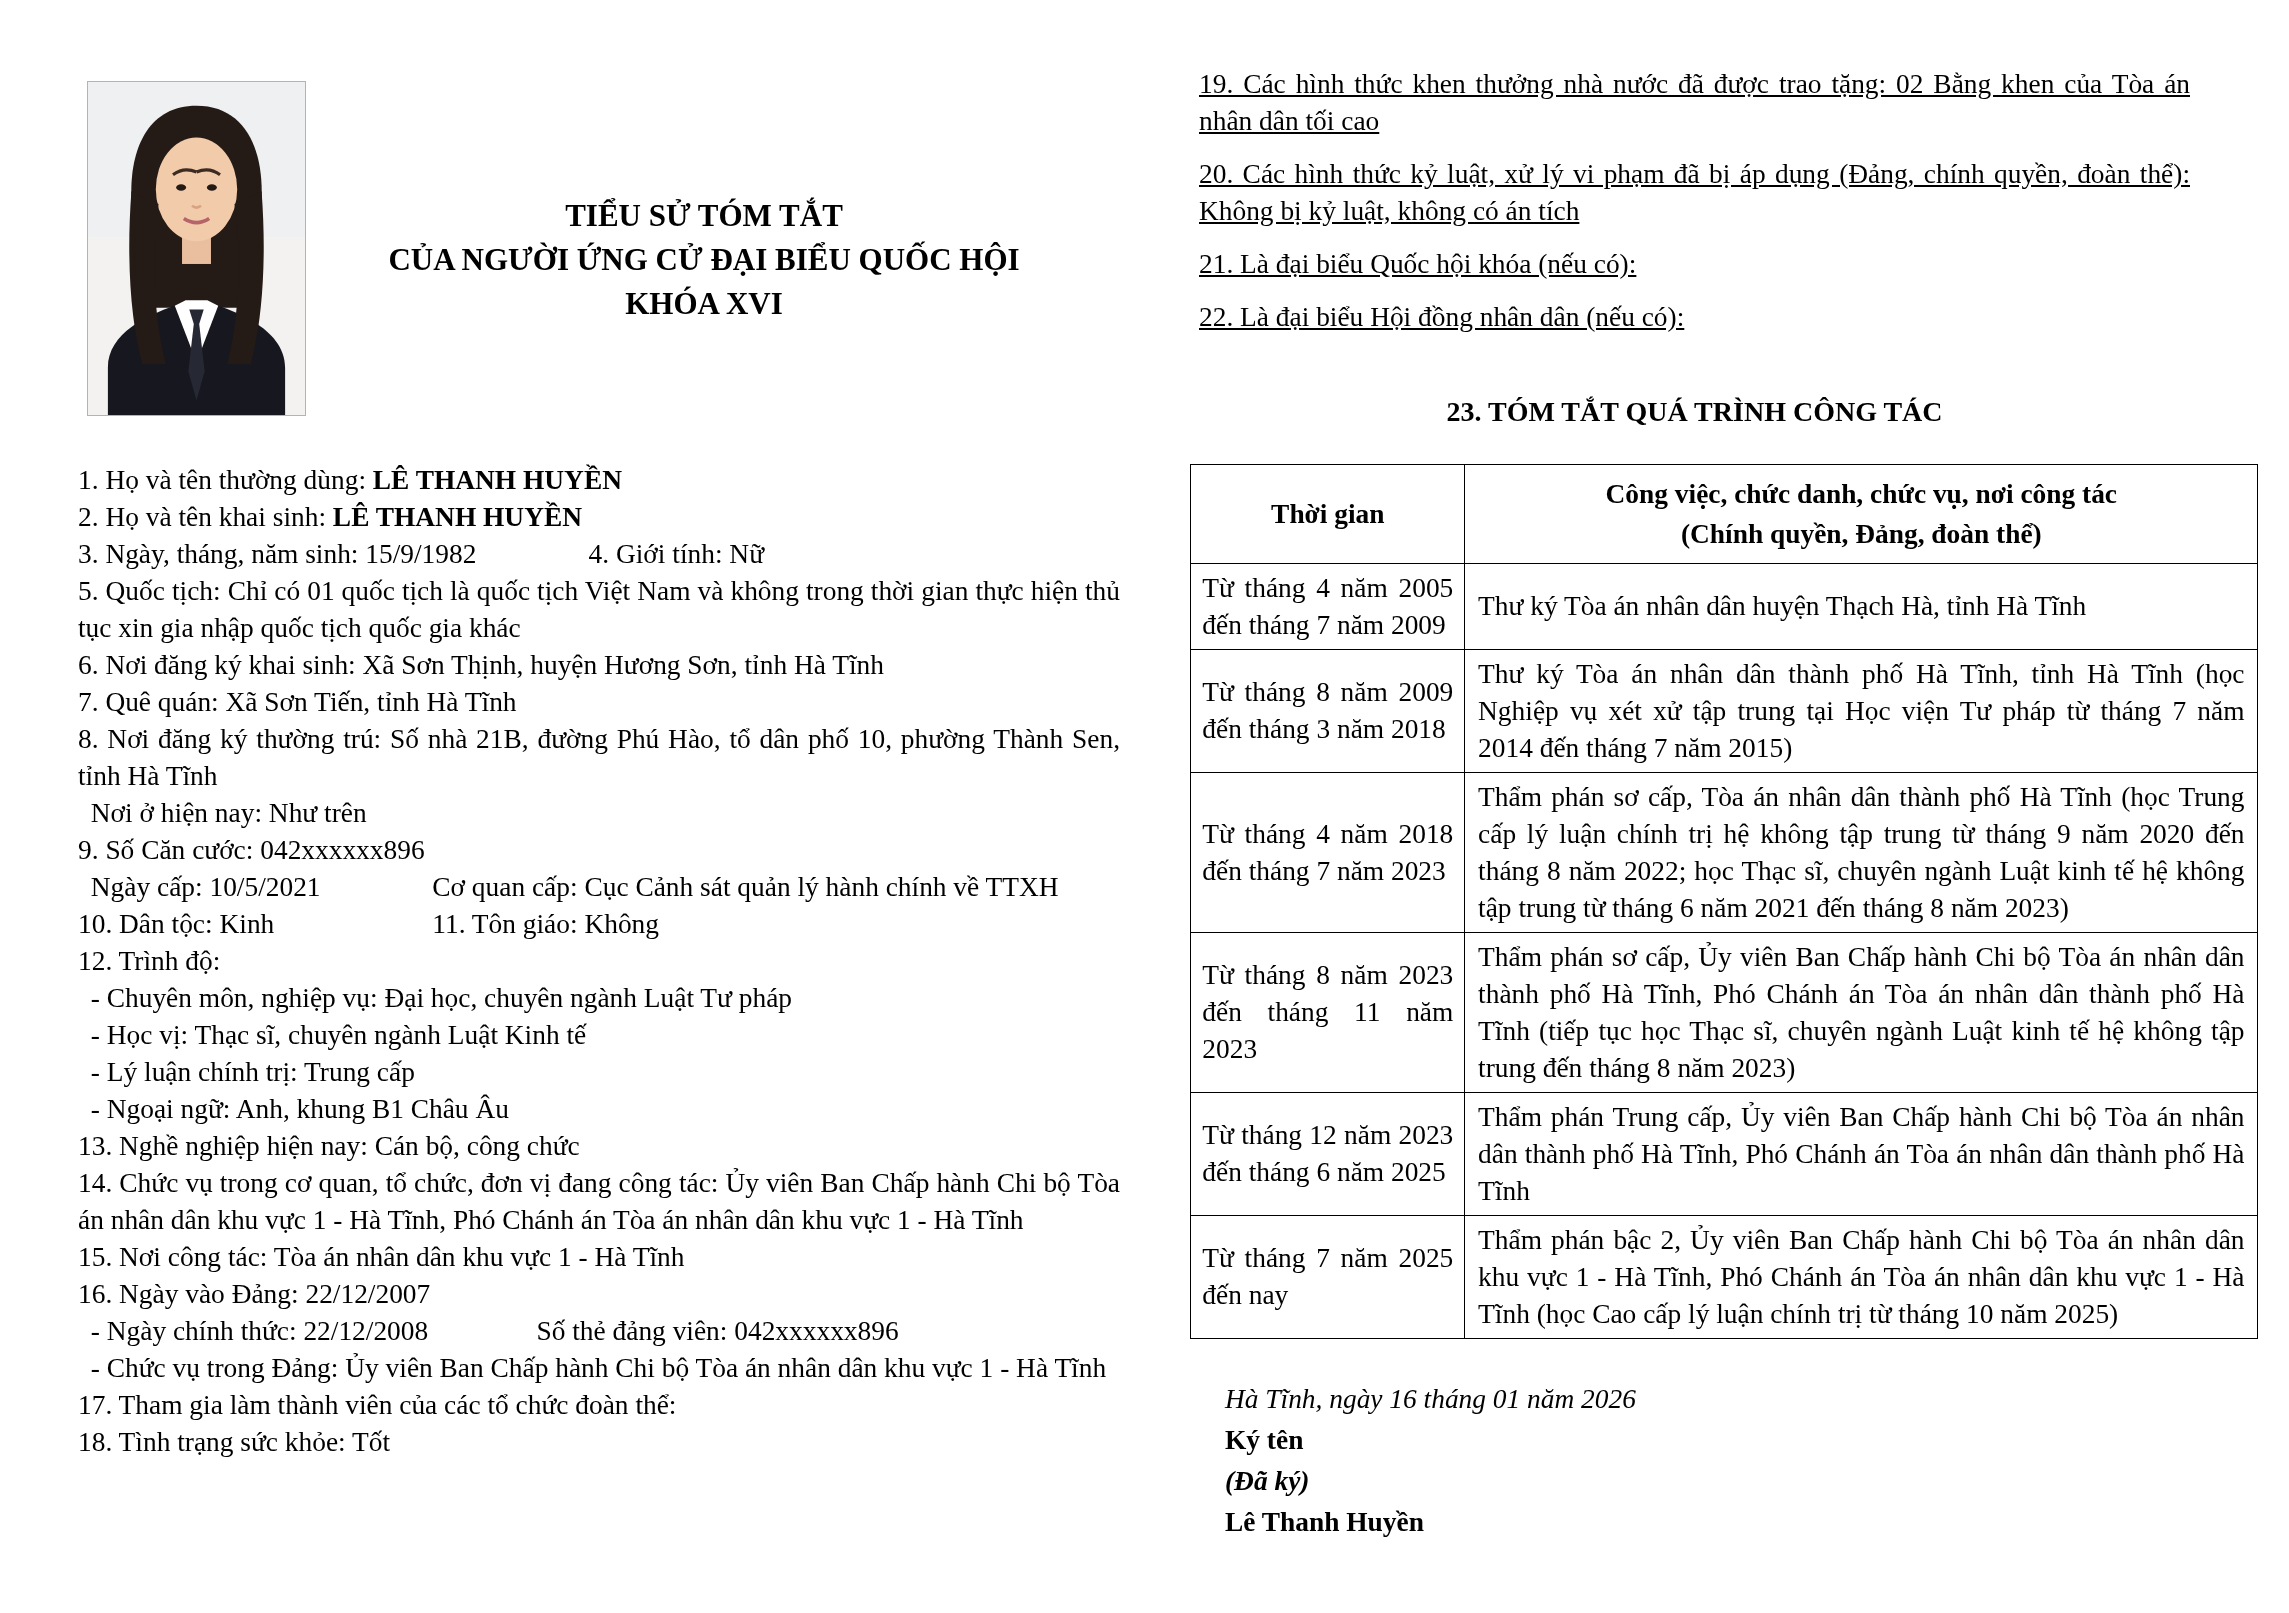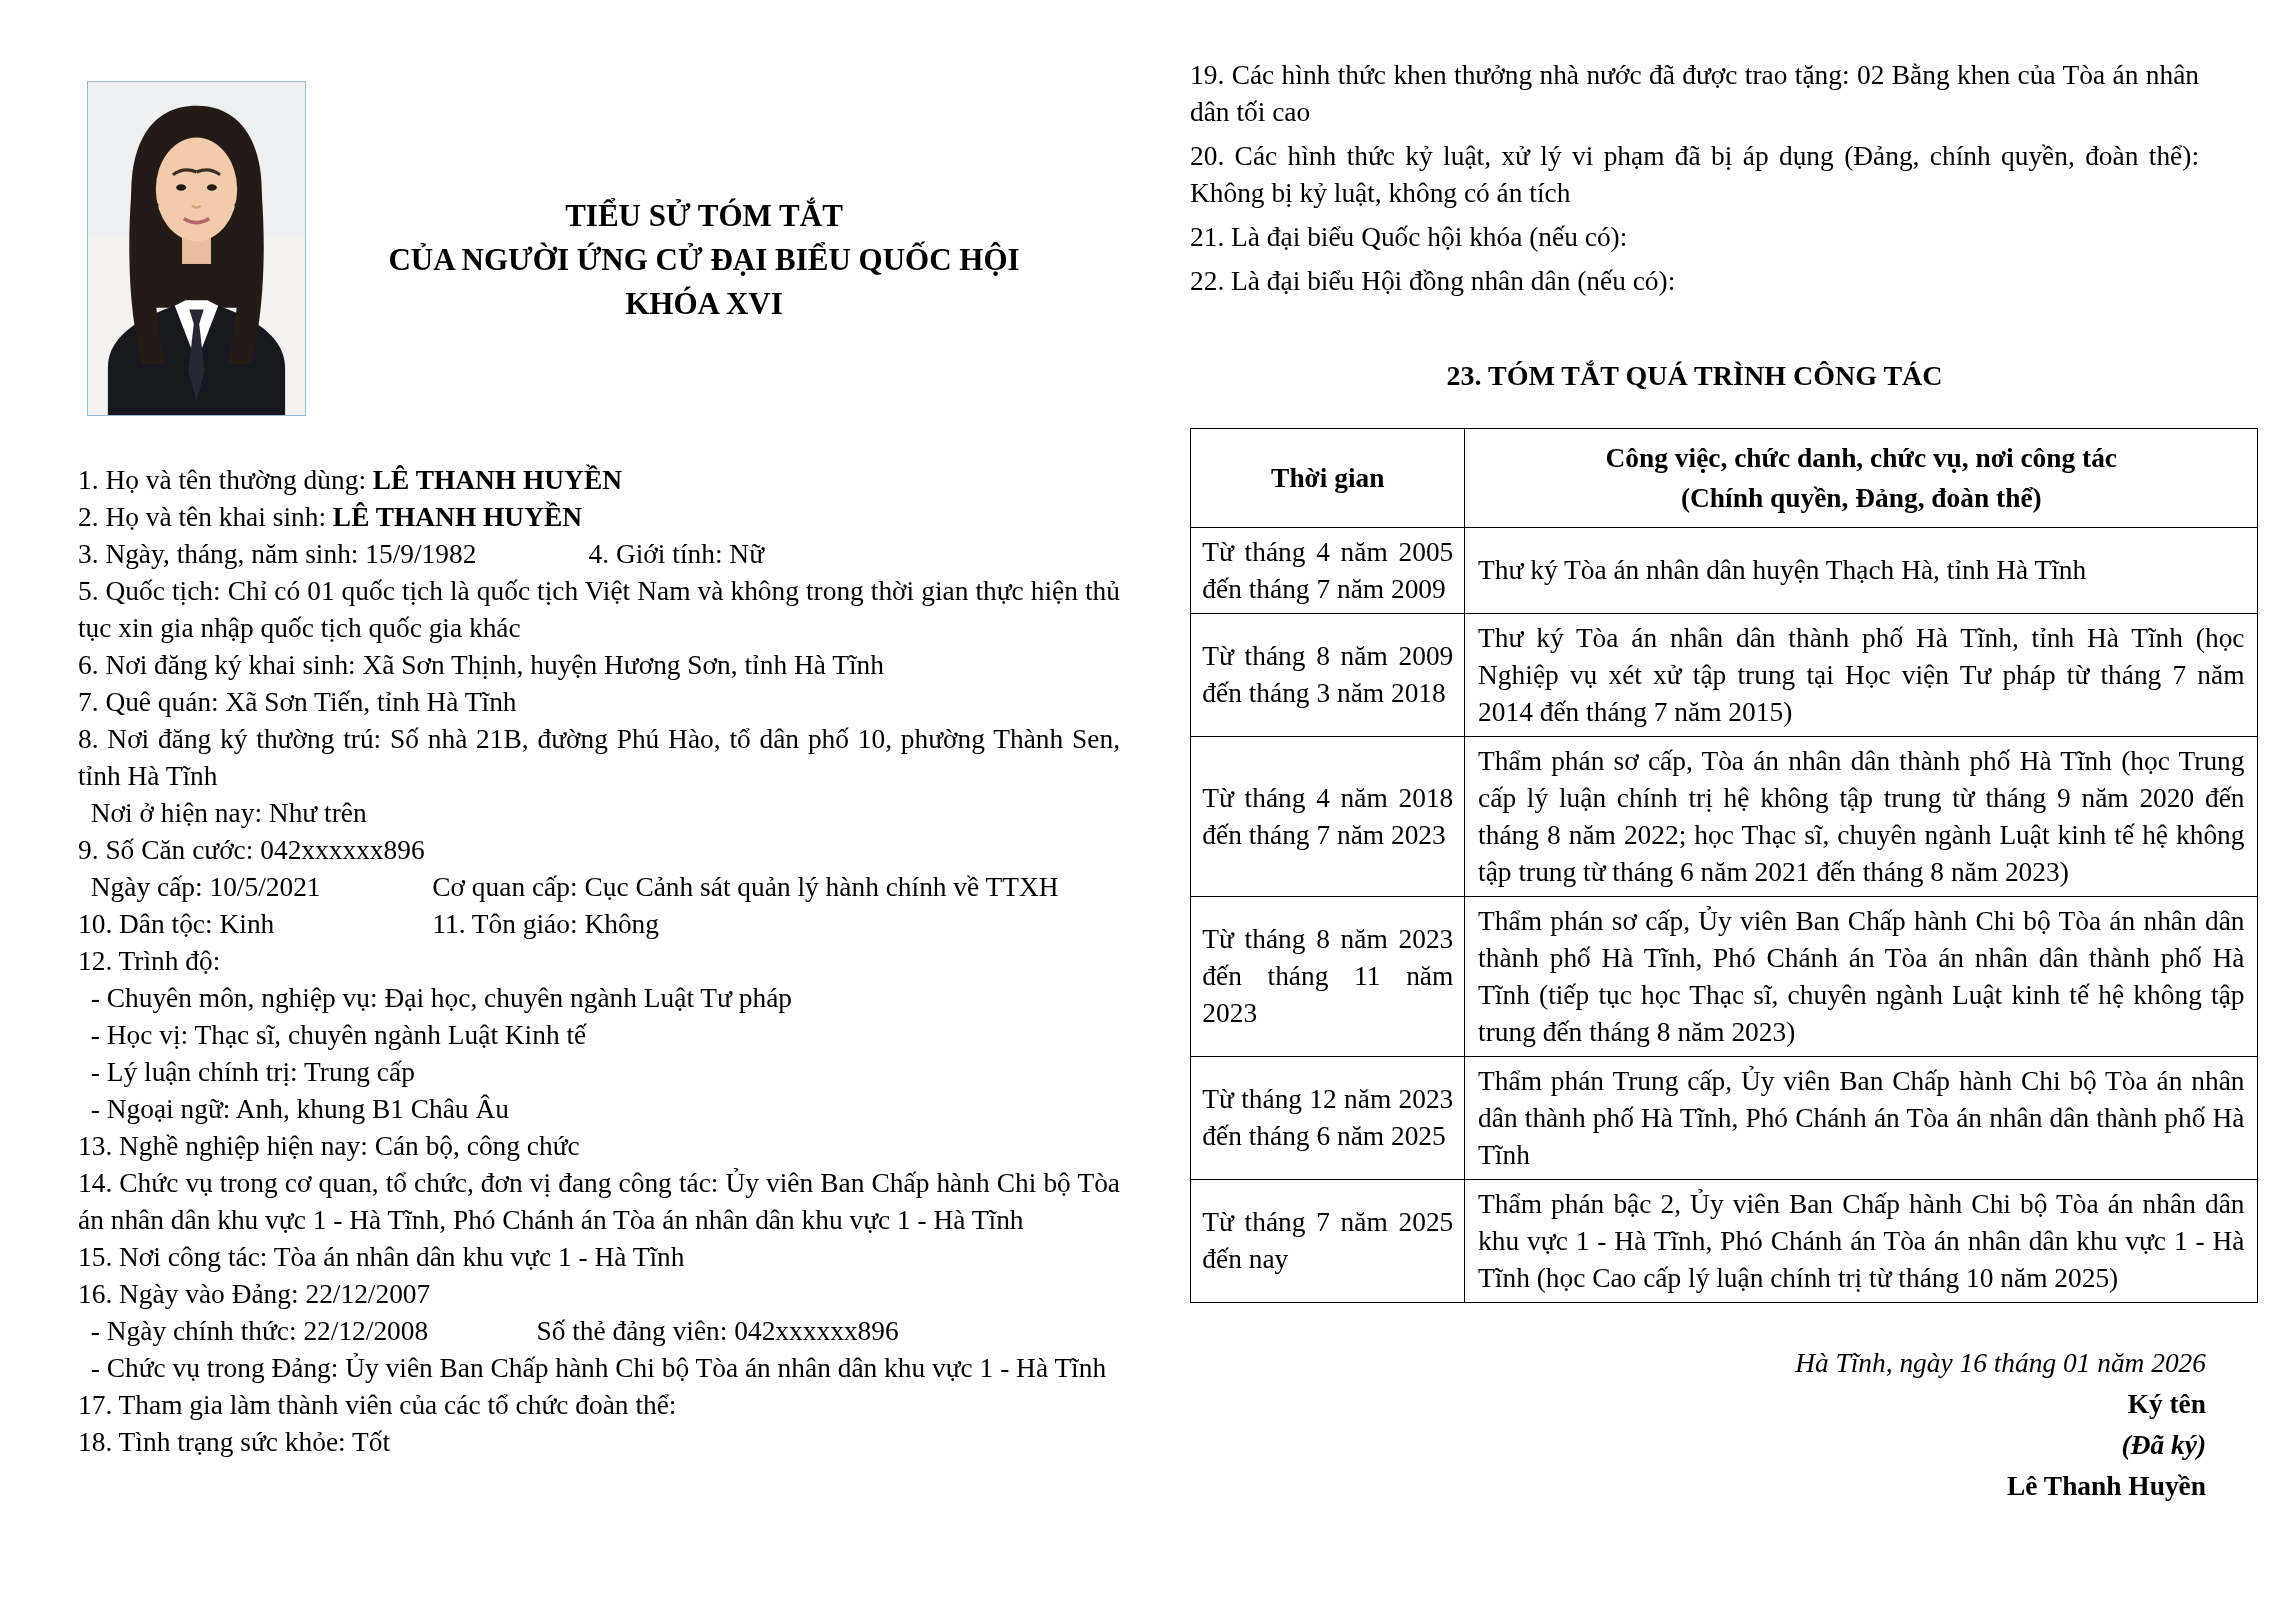--- a/index.html
+++ b/index.html
@@ -21,31 +21,31 @@
   .photo svg{width:100%;height:100%;display:block;}
   .title-block{
     position:absolute;left:256px;top:157px;width:740px;
     text-align:center;font-weight:bold;font-size:31px;line-height:44px;
   }
   .info-list .line{position:relative;}
   .info-list .line .rcol{position:absolute;top:0;}
   .j{text-align:justify;}
   .ind{padding-left:12.8px;}
   .b{font-weight:bold;}
-  .rline{margin:7px;text-align:justify;}
+  .rline{margin:16px;text-align:justify;text-decoration:underline;}
   .sec-title{
     text-align:center;font-weight:bold;font-size:28px;
     margin-top:57px;margin-bottom:34px;line-height:37px;
   }
   table.career{border-collapse:collapse;width:1068px;margin-left:7.3px;table-layout:fixed;}
   table.career th,table.career td{border:1.8px solid #000;box-sizing:border-box;}
   table.career th{font-weight:bold;text-align:center;vertical-align:middle;padding:9.1px 7.3px;line-height:40px;}
   td.time{width:274px;text-align:justify;vertical-align:middle;padding:5.5px 11px;}
   td.desc{text-align:justify;vertical-align:middle;padding:5.5px 12.8px;}
-  .signature{margin-top:40px;margin-left:42px;text-align:right;line-height:41px;}
+  .signature{margin-top:40px;margin-left:42px;text-align:left;line-height:41px;}
   .sig-date{font-style:italic;}
   .sig-label{font-weight:bold;}
   .sig-note{font-weight:bold;font-style:italic;}
   .sig-name{font-weight:bold;}
 </style>
 </head>
 <body>
 
 <div class="page">
 

